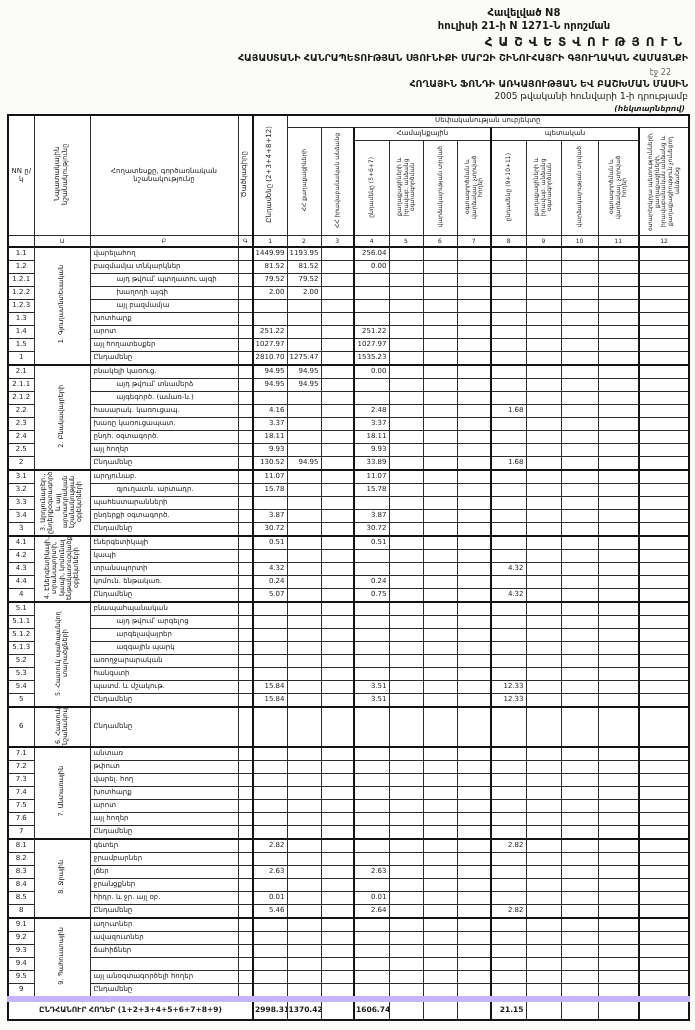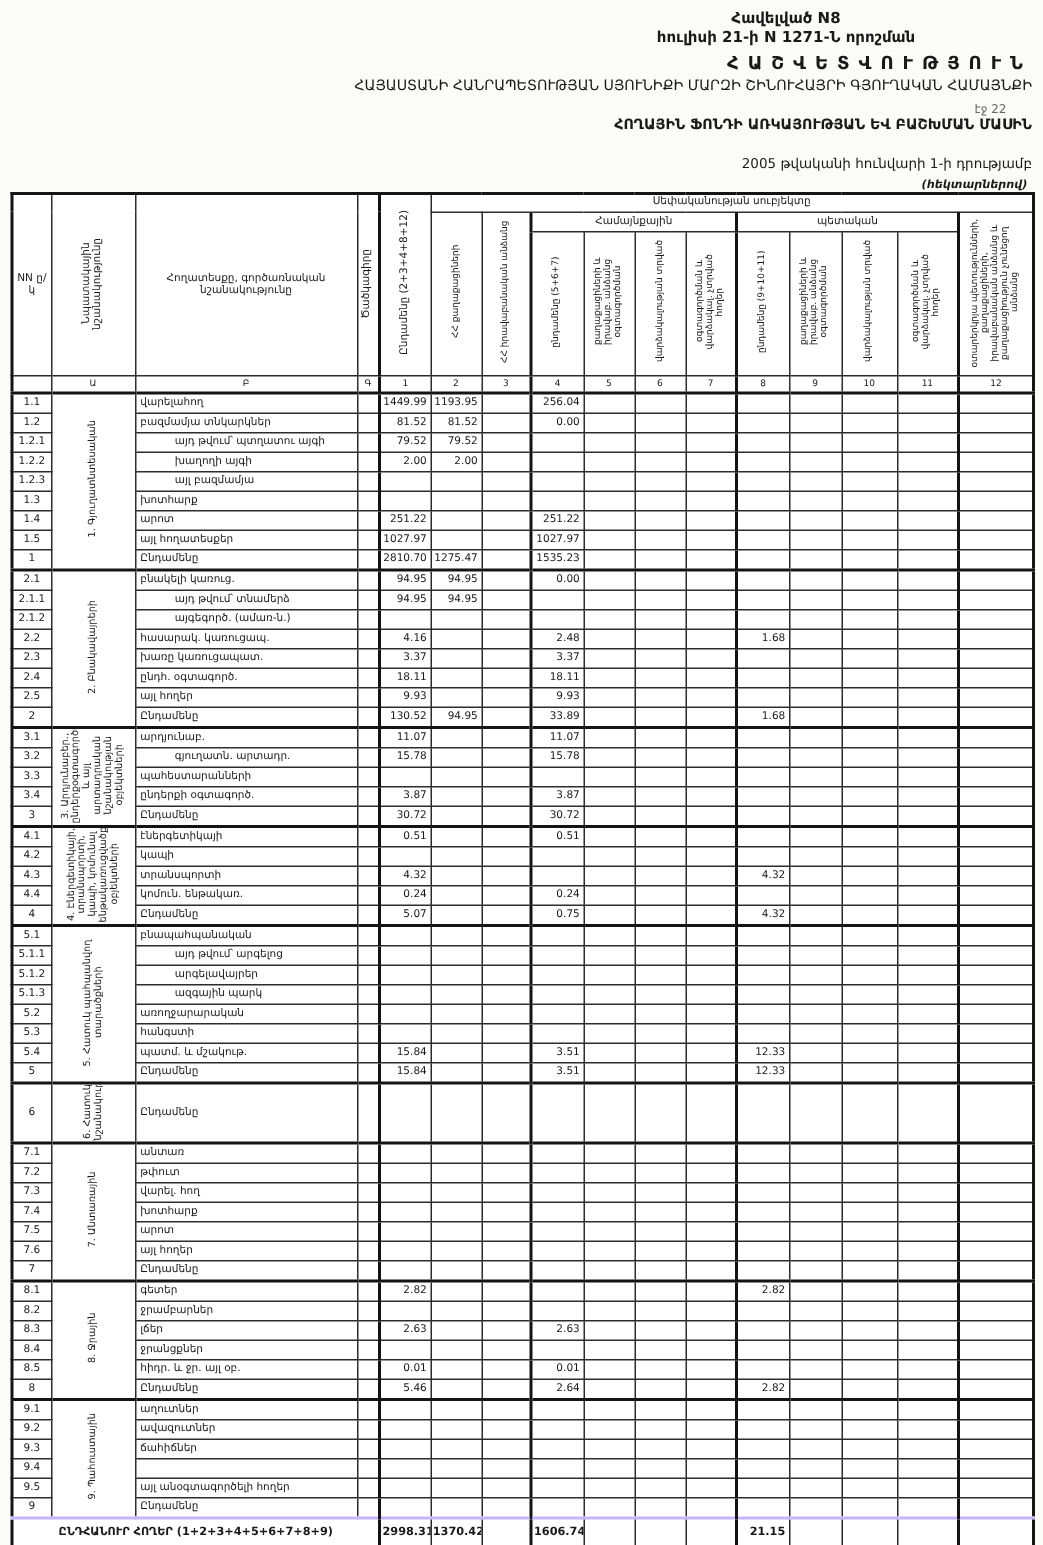--- a/index.html
+++ b/index.html
@@ -9,44 +9,44 @@
     font-family:"DejaVu Sans",sans-serif;
     color:#191919;
     position:relative;
     overflow:hidden;
   }
   .page{padding:6px 7px 6px 7px;position:relative;}
   .appendix{width:320px;margin:0 4px 0 auto;text-align:center;font-weight:bold;font-size:10px;line-height:1.3;}
   .corner-mark{position:absolute;right:24px;top:68px;font-size:8px;color:#666;}
   .titles{text-align:right;margin-top:3px;}
   .t1{font-size:12px;font-weight:bold;letter-spacing:6px;}
-  .t2{font-size:9.5px;font-weight:normal;margin-top:3px;}
+  .t2{font-size:9.5px;font-weight:bold;margin-top:3px;}
   .t3{font-size:9.5px;font-weight:bold;margin-top:15px;}
-  .t4{font-size:9px;margin-top:16px;}
+  .t4{font-size:9px;margin-top:2px;}
   .units{text-align:right;font-size:7.5px;font-style:italic;margin:3px 3px 1px 0;font-weight:bold;}
 
   table{border-collapse:collapse;table-layout:fixed;width:681px;border:2px solid #141414;background:#fff;}
   th,td{border:1px solid #2c2c2c;padding:0 1px;overflow:hidden;}
   thead th{font-size:6px;font-weight:normal;line-height:1.12;text-align:center;vertical-align:middle;}
   .band-row th{font-size:7px;margin-top:36px;}
   .grp{font-size:7px;}
   .vtext{writing-mode:vertical-rl;transform:rotate(180deg);display:inline-block;white-space:normal;line-height:1.12;}
   .vh-row .vtext{max-height:84px;}
   .h-tall .vtext{max-height:106px;}
   tbody td{font-size:7px;line-height:1.05;height:12px;vertical-align:middle;}
   .c-nn{text-align:center;}
   .c-sec{text-align:center;vertical-align:middle;}
   .c-sec .vtext{font-size:6.5px;max-height:100%;}
   .c-label{padding-left:3px;white-space:nowrap;}
   .indent{padding-left:26px;}
   .val{text-align:right;padding-right:2px;}
   .thl{border-left:2px solid #141414;}
   tr.sec-start td{border-top:2px solid #141414;}
   tr.tall-row{height:40px;}
-  tr.grand td{border-top:2px solid #c4b5fd;font-weight:bold;height:17px;font-size:7.5px;}
+  tr.grand td{border-top:6px solid #c4b5fd;font-weight:bold;height:17px;font-size:7.5px;}
   .g-label{text-align:center;white-space:nowrap;}
 </style>
 </head>
 <body>
 
 <div class="page">
 
   <div class="appendix">
     <div>Հավելված N8</div>
     <div>հուլիսի 21-ի N 1271-Ն որոշման</div>

